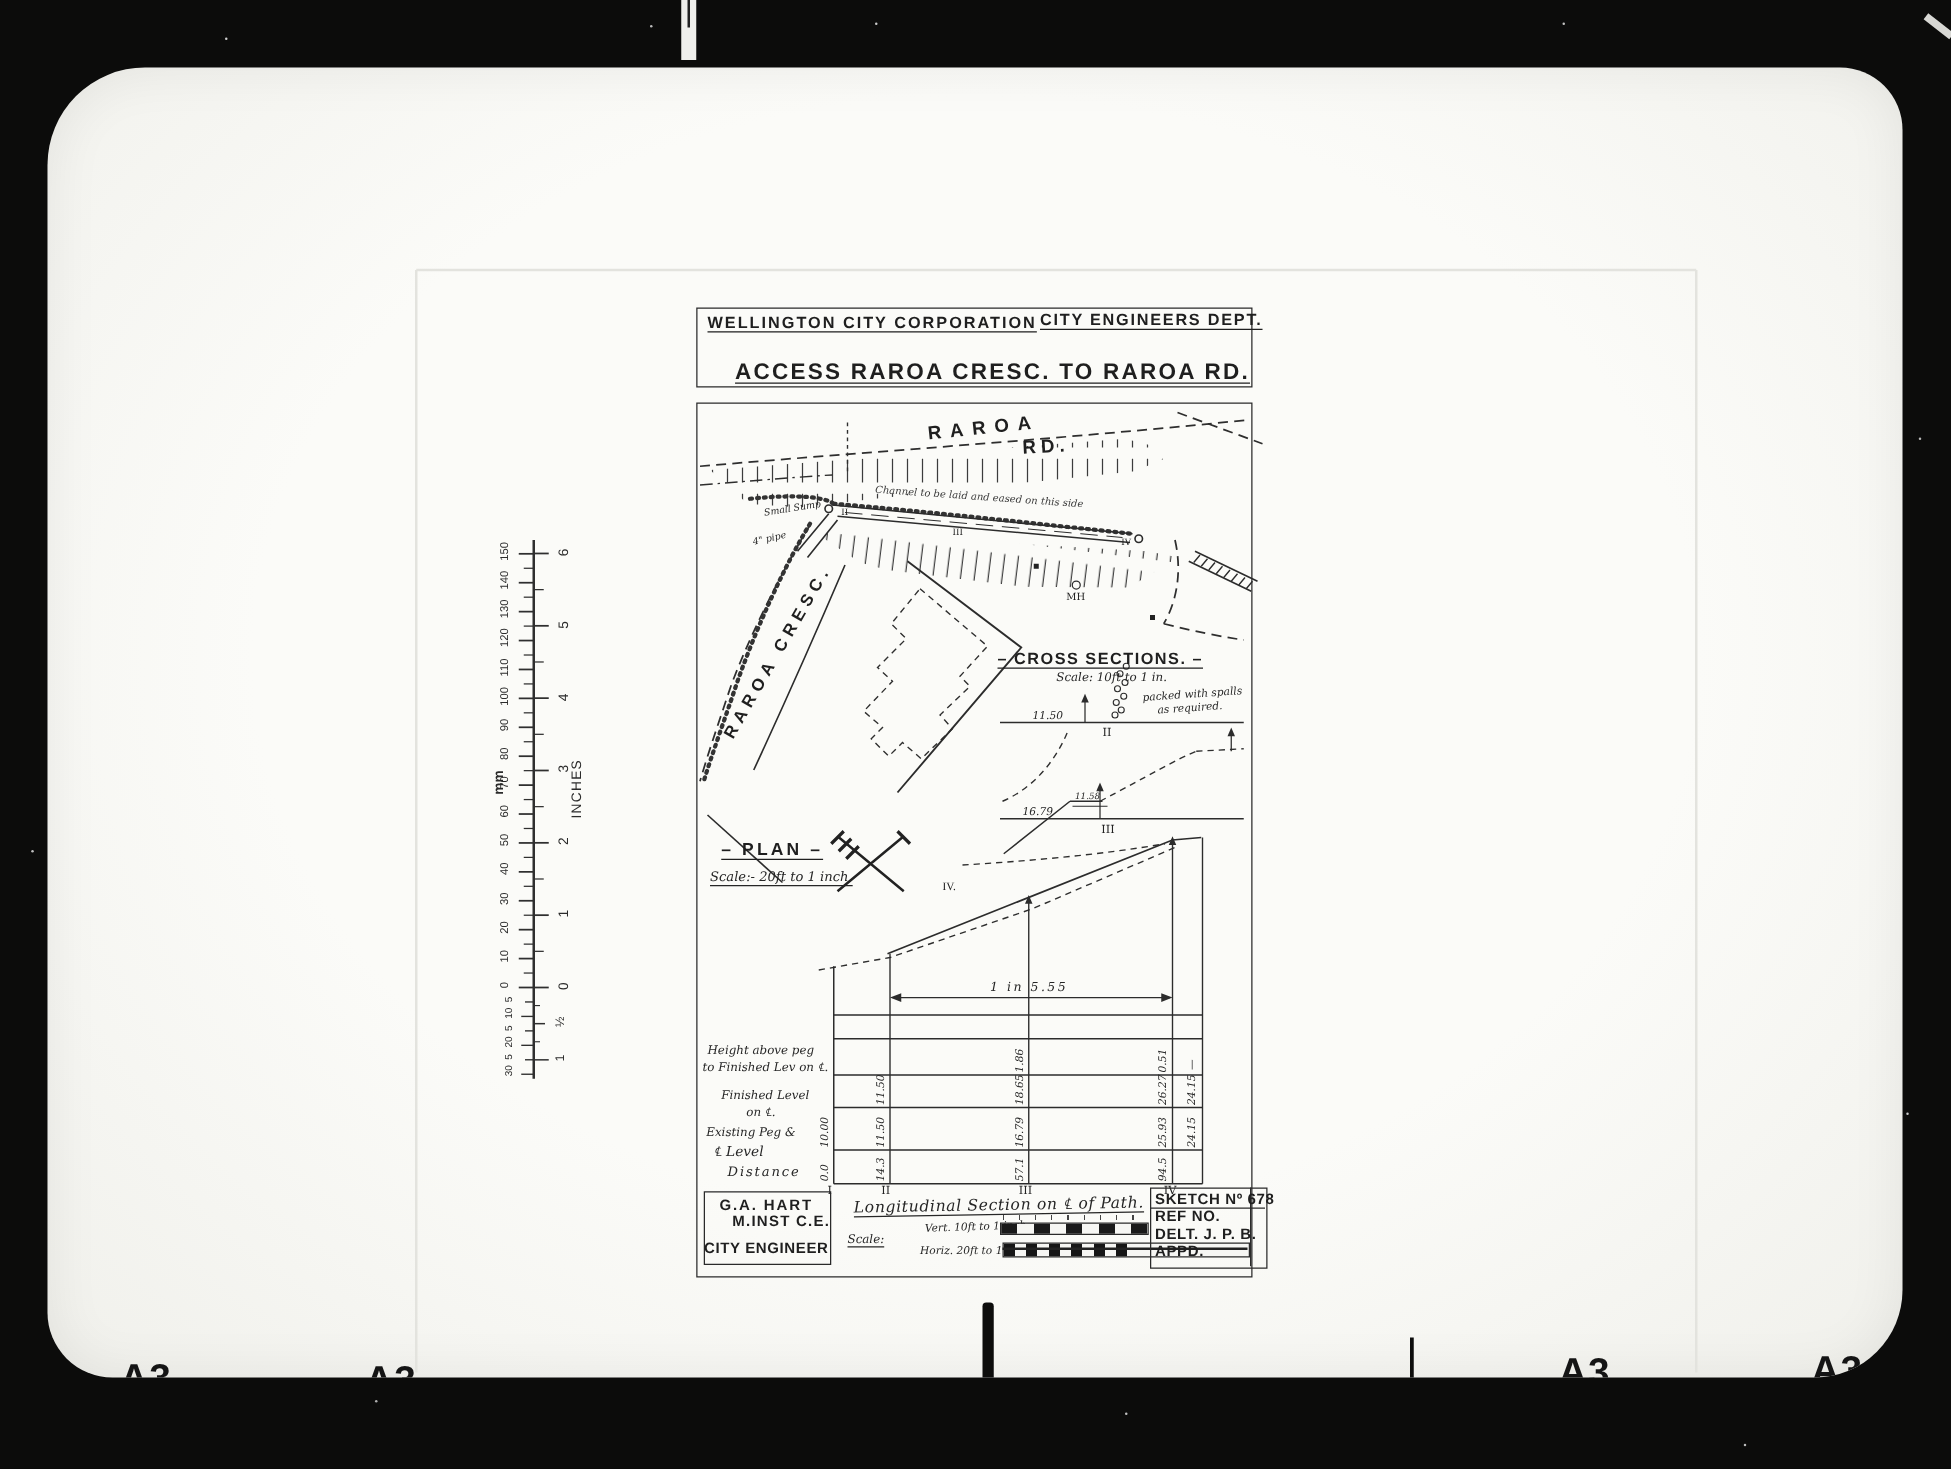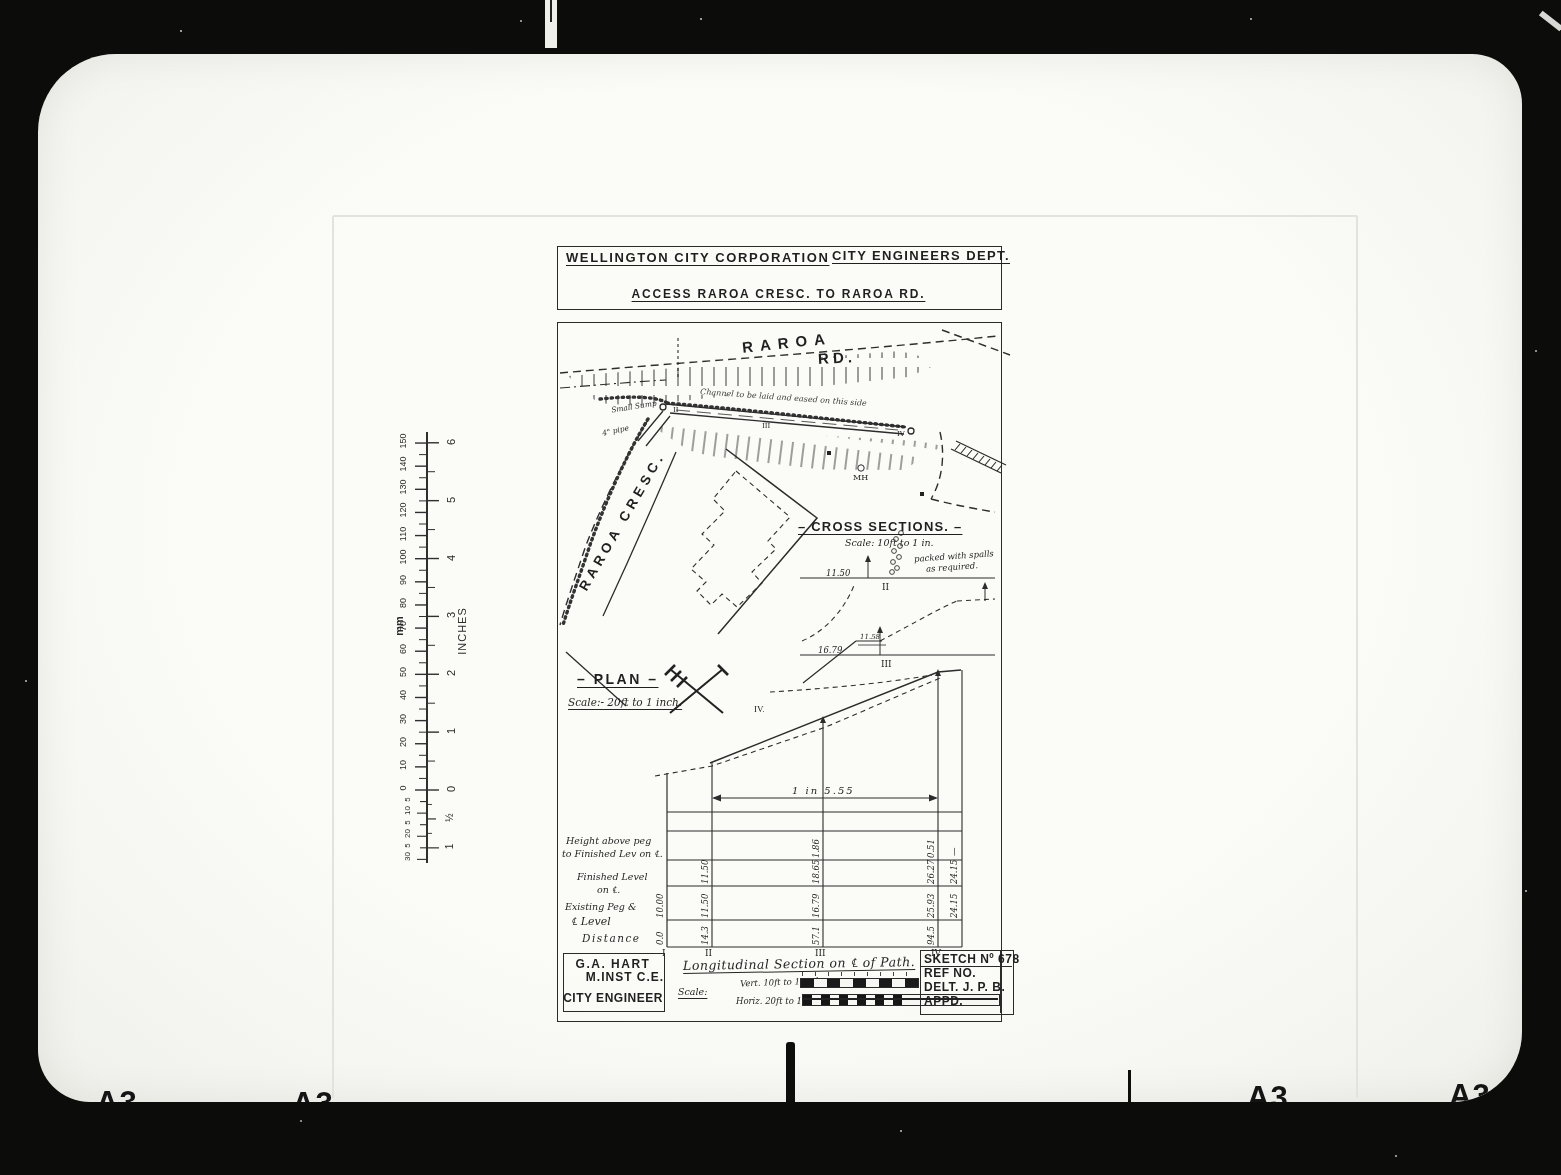--- a/index.html
+++ b/index.html
@@ -199,21 +199,21 @@
           <line x1="427" y1="471.71500000000003" x2="435" y2="471.71500000000003" stroke="#2f2f2f" stroke-width="1"></line>
           <line x1="427" y1="818.935" x2="436" y2="818.935" stroke="#2f2f2f" stroke-width="1.2"></line>
           <line x1="427" y1="847.87" x2="439" y2="847.87" stroke="#2f2f2f" stroke-width="1.2"></line>
           <line x1="427" y1="804.4675" x2="432" y2="804.4675" stroke="#2f2f2f" stroke-width="0.9"></line>
           <line x1="427" y1="833.4025" x2="432" y2="833.4025" stroke="#2f2f2f" stroke-width="0.9"></line>
         </svg>
 
       <div class="box" style="left:557px;top:246px;width:443px;height:62px;"></div>
       <span class="abs caps u" style="left:566px;top:250px;font-size:13px;letter-spacing:1.6px;">WELLINGTON CITY CORPORATION</span>
       <span class="abs caps u" style="left:832px;top:248px;font-size:13px;letter-spacing:1.4px;">CITY ENGINEERS DEPT.</span>
-      <span class="abs caps u" style="left:557px;top:287px;width:443px;text-align:center;font-size:12px;letter-spacing:1.8px;">ACCESS  RAROA  CRESC.  TO  RAROA  RD.</span>
+      <span class="abs caps u" style="left:557px;top:287px;width:443px;text-align:right;font-size:18px;letter-spacing:1.8px;">ACCESS  RAROA  CRESC.  TO  RAROA  RD.</span>
 
       <div class="box" style="left:557px;top:322px;width:443px;height:698px;"></div>
 
       <span class="abs caps" style="left:742px;top:334px;font-size:15px;letter-spacing:7px;transform:rotate(-6deg);">RAROA</span>
       <span class="abs caps" style="left:818px;top:349px;font-size:15px;letter-spacing:4px;transform:rotate(-3deg);">RD.</span>
       <span class="abs caps" style="left:545px;top:517px;width:150px;text-align:center;font-size:13.5px;letter-spacing:4.5px;transform:rotate(-60deg);">RAROA CRESC.</span>
       <span class="abs script" style="left:700px;top:393px;font-size:8px;transform:rotate(4deg);color:#3a3a3a;">Channel to be laid and eased on this side</span>
       <span class="abs script" style="left:611px;top:402px;font-size:7.5px;transform:rotate(-9deg);">Small Sump</span>
       <span class="abs script" style="left:602px;top:426px;font-size:7.5px;transform:rotate(-12deg);">4" pipe</span>
       <span class="abs roman" style="left:853px;top:473px;font-size:8px;">MH</span>

